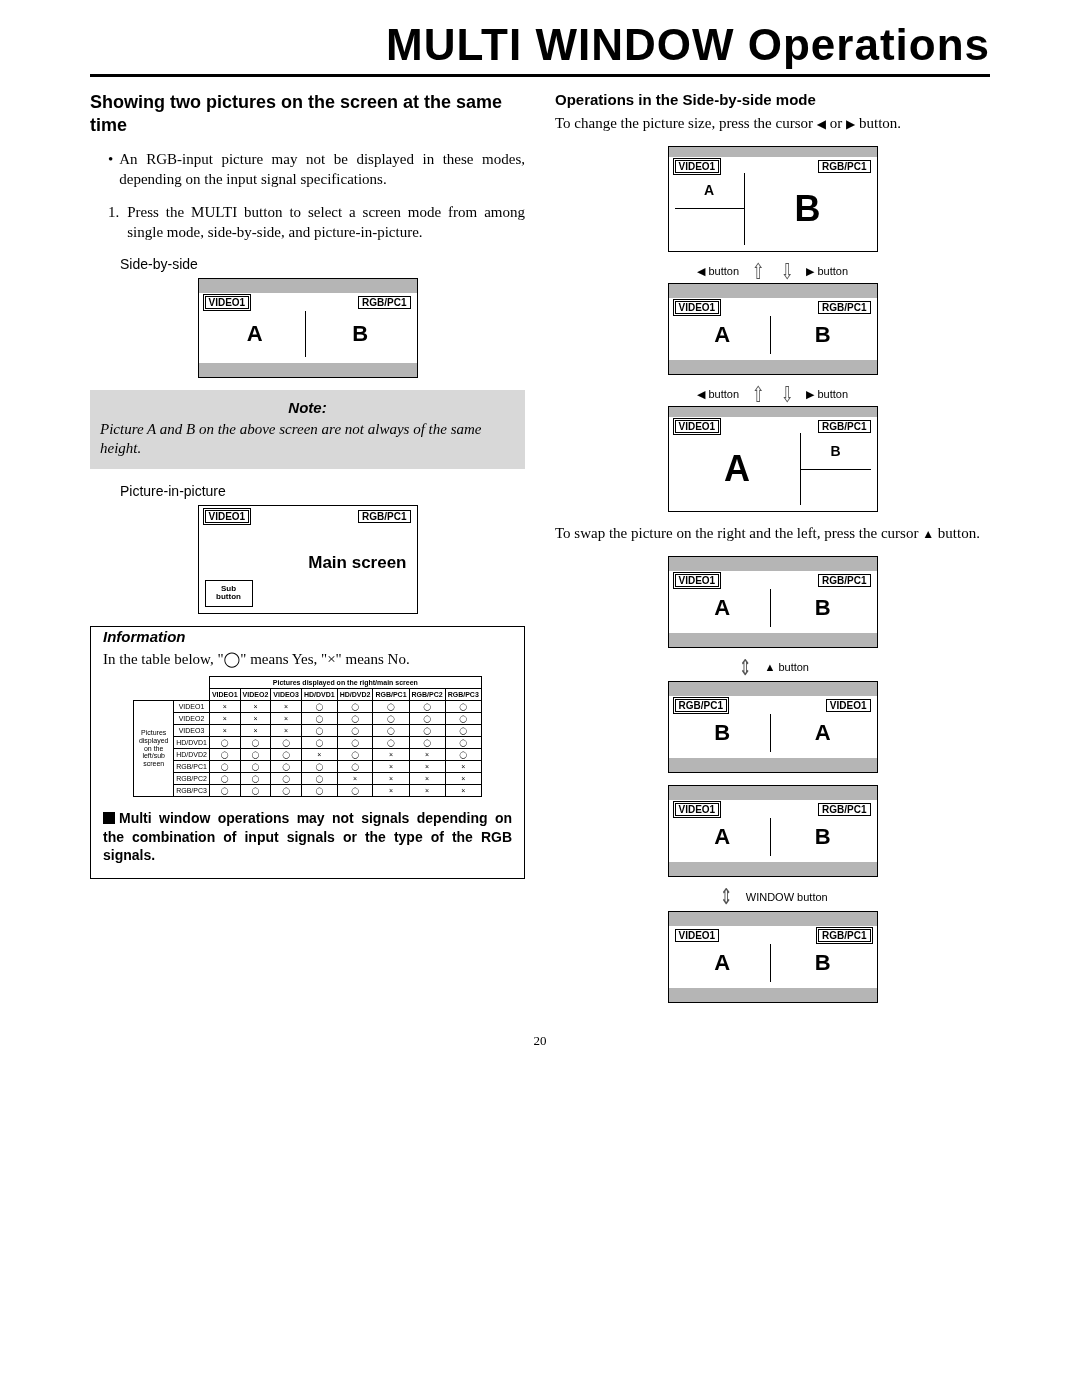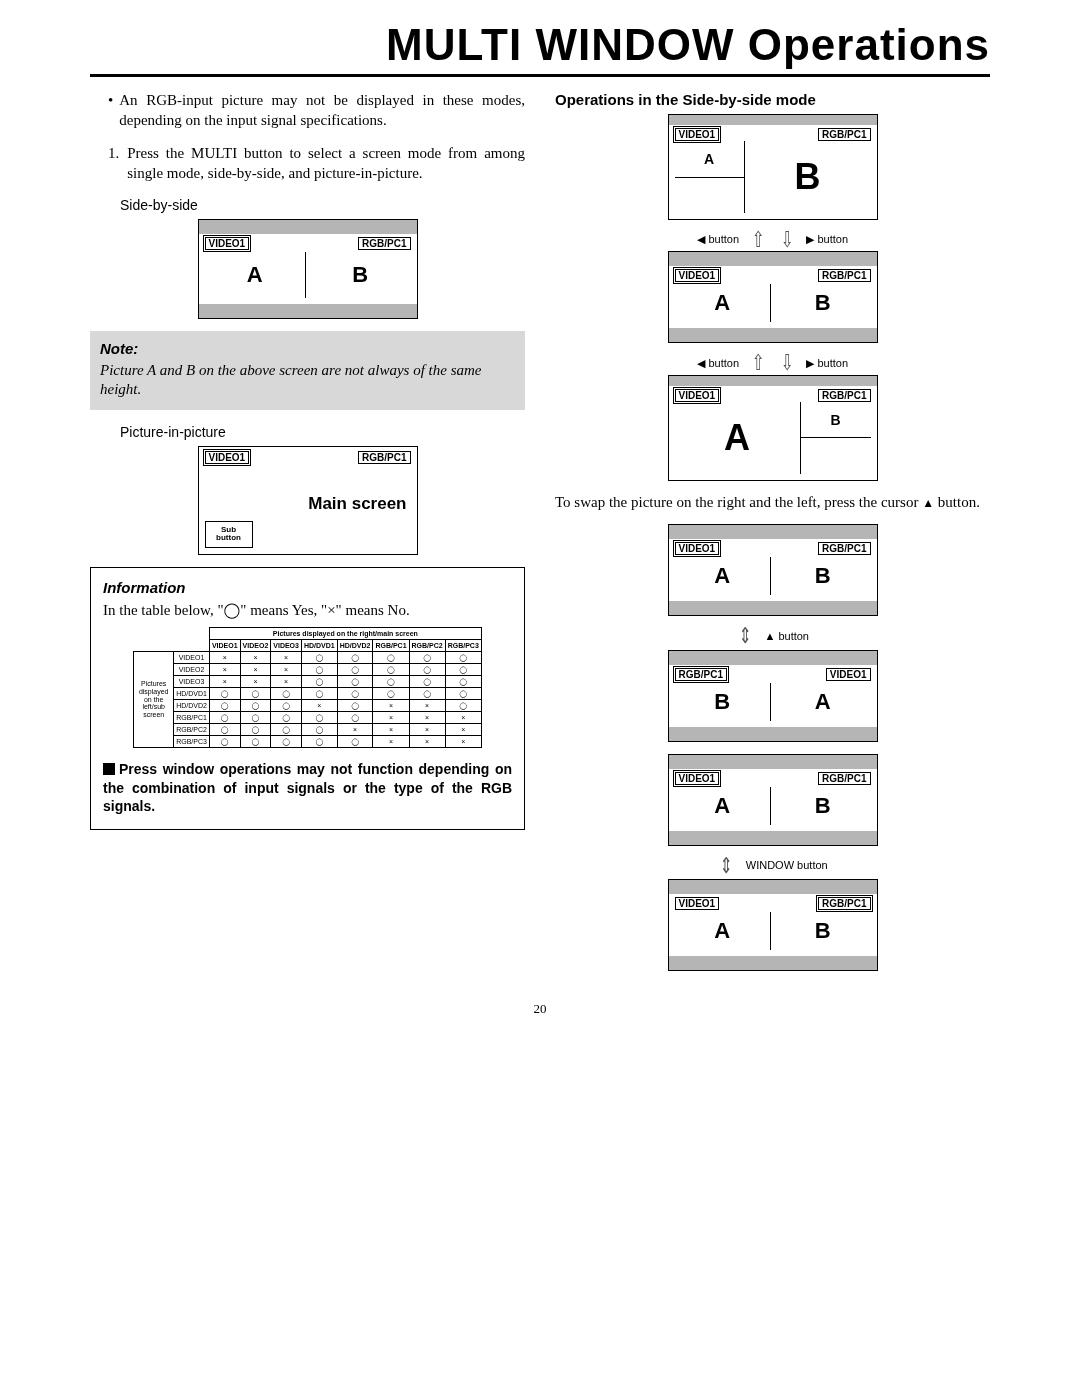--- a/index.html
+++ b/index.html
@@ -46,25 +46,26 @@
     padding:8px 10px 10px 10px;
     margin:10px 0 14px 0;
     line-height:1.3;
   }
   .note-box .note-title {
     font-family: Arial, Helvetica, sans-serif;
     font-style: italic;
     font-weight: 900;
     font-size: 15px;
     margin-bottom:2px;
+    text-align:center;
   }
   .note-box .note-body { font-style: italic; }
   .info-box {
     border:1.5px solid #000;
-    padding:10px 12px 14px 12px;
+    padding:0 12px 14px 12px;
     margin-top:8px;
     line-height:1.3;
   }
   .info-title {
     font-family: Arial, Helvetica, sans-serif;
     font-style: italic;
     font-weight: 900;
     font-size: 15px;
     margin-bottom:4px;
   }
@@ -147,20 +148,21 @@
   }
 </style>
 </head>
 <body>
 
 <div class="title">MULTI WINDOW Operations</div>
 
 <div class="columns">
 
   <div class="col">
+    <div class="section-head">Showing two pictures on the screen at the same time</div>
 
     <div class="bullet">
       <span>•</span>
       <span>An RGB-input picture may not be displayed in these modes, depending on the input signal specifications.</span>
     </div>
 
     <div class="numitem">
       <span>1.</span>
       <span>Press the MULTI button to select a screen mode from among single mode, side-by-side, and picture-in-picture.</span>
     </div>
@@ -308,27 +310,30 @@
               <td>◯</td>
               <td>◯</td>
               <td>×</td>
               <td>×</td>
               <td>×</td>
             </tr>
           </tbody>
       </table>
 
       <div class="info-footnote">
-        <span class="sq"></span><span>Press window operations may not function depending on the combination of input signals or the type of the RGB signals.</span>
+        <span class="sq"></span><span>Multi window operations may not signals depending on the combination of input signals or the type of the RGB signals.</span>
       </div>
     </div>
   </div>
 
   <div class="col">
     <div class="subhead">Operations in the Side-by-side mode</div>
+    <div class="para">
+      <span>To change the picture size, press the cursor </span><span class="tri">◀</span><span> or </span><span class="tri">▶</span><span> button.</span>
+    </div>
 
     <div class="screen state">
       <div class="bar" style="height:10px;"></div>
       <div class="tags">
         <span class="tag db">VIDEO1</span>
         <span class="tag">RGB/PC1</span>
       </div>
       <div class="inner" style="display:flex; height:78px;">
         <div style="flex:0 0 70px; display:flex; flex-direction:column;">
           <div class="pane" style="flex:1; font-size:14px; border:0; border-right:1px solid #000; border-bottom:1px solid #000;">A</div>

